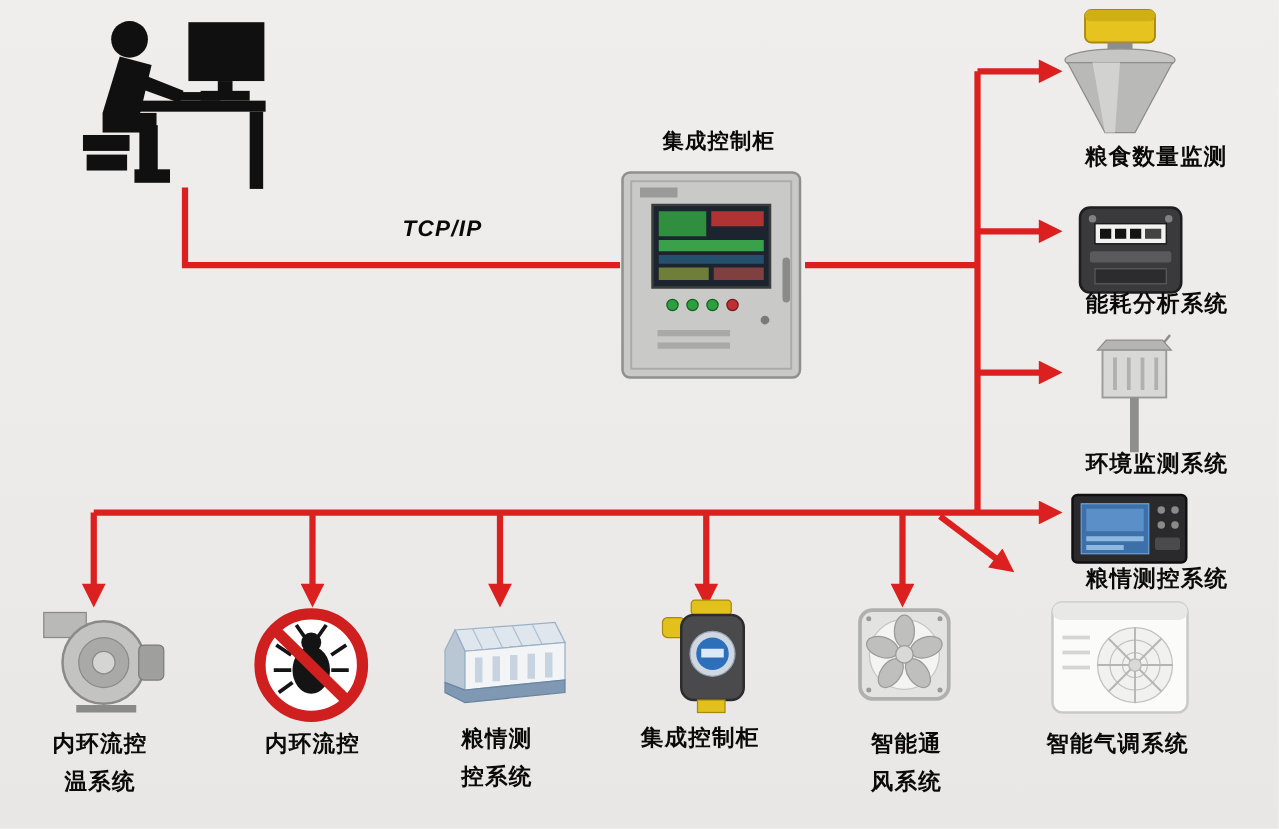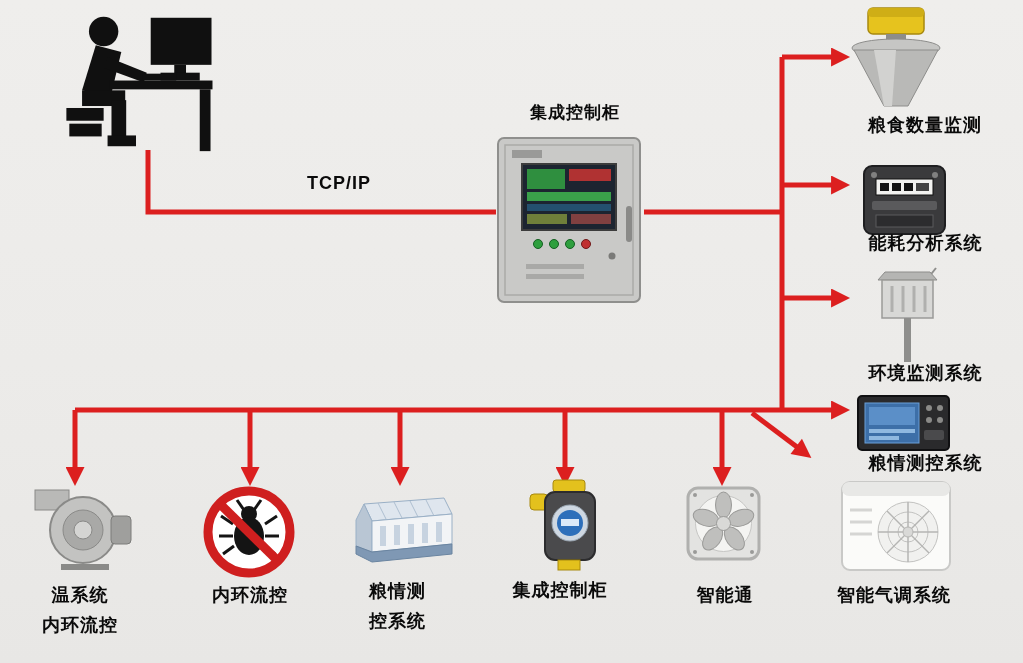--- a/index.html
+++ b/index.html
@@ -60,21 +60,21 @@
         <rect x="150" y="85" width="11" height="63"></rect>
         <rect x="30" y="86" width="44" height="16"></rect>
         <rect x="60" y="96" width="15" height="40"></rect>
         <rect x="56" y="132" width="29" height="11"></rect>
         <rect x="14" y="104" width="38" height="13"></rect>
         <rect x="17" y="120" width="33" height="13"></rect>
       </g>
     </svg>
   </div>
 
-  <div class="label" style="left:284px;top:168px;width:110px;">TCP/IP</div>
+  <div class="label" style="left:299px;top:168px;width:110px;font-style:italic;">TCP/IP</div>
 
   <div class="label hub-title" style="left:495px;top:98px;width:160px;">集成控制柜</div>
   <div class="abs" style="left:494px;top:136px;width:150px;height:170px;">
     <svg width="150" height="170" viewBox="0 0 150 170">
       <rect x="4" y="2" width="142" height="164" rx="6" fill="#c9c9c7" stroke="#8f8f8d" stroke-width="2"></rect>
       <rect x="11" y="9" width="128" height="150" fill="none" stroke="#aaaaa8" stroke-width="1.5"></rect>
       <rect x="18" y="14" width="30" height="8" fill="#9a9a98"></rect>
       <rect x="28" y="28" width="94" height="66" fill="#1c2430" stroke="#3c3c3c" stroke-width="2"></rect>
       <rect x="33" y="33" width="38" height="20" fill="#2f8f3f"></rect>
       <rect x="75" y="33" width="42" height="12" fill="#b03232"></rect>
@@ -126,21 +126,21 @@
       <line x1="58" y1="12" x2="66" y2="2" stroke="#8d8d8b" stroke-width="2"></line>
       <polygon points="8,14 67,14 60,6 15,6" fill="#b5b5b3" stroke="#8d8d8b"></polygon>
       <rect x="12" y="14" width="51" height="38" fill="#d8d8d6" stroke="#9a9a98" stroke-width="1.5"></rect>
       <line x1="22" y1="20" x2="22" y2="46" stroke="#b0b0ae" stroke-width="3"></line>
       <line x1="33" y1="20" x2="33" y2="46" stroke="#b0b0ae" stroke-width="3"></line>
       <line x1="44" y1="20" x2="44" y2="46" stroke="#b0b0ae" stroke-width="3"></line>
       <line x1="55" y1="20" x2="55" y2="46" stroke="#b0b0ae" stroke-width="3"></line>
       <rect x="34" y="52" width="7" height="44" fill="#8e8e8c"></rect>
     </svg>
   </div>
-  <div class="label" style="left:833px;top:358px;width:185px;">环境监测系统</div>
+  <div class="label" style="left:833px;top:358px;width:185px;font-family:Liberation Mono, monospace;">环境监测系统</div>
 
   <div class="abs" style="left:856px;top:392px;width:95px;height:62px;">
     <svg width="95" height="62" viewBox="0 0 95 62">
       <rect x="2" y="4" width="91" height="54" rx="4" fill="#2a2a2c" stroke="#101012" stroke-width="2"></rect>
       <rect x="9" y="11" width="54" height="40" fill="#3d6fa8" stroke="#6b9fd8"></rect>
       <rect x="13" y="15" width="46" height="18" fill="#5b8fc8"></rect>
       <rect x="13" y="37" width="46" height="4" fill="#8fb8e0"></rect>
       <rect x="13" y="44" width="30" height="4" fill="#8fb8e0"></rect>
       <circle cx="73" cy="16" r="3" fill="#8a8a88"></circle>
       <circle cx="84" cy="16" r="3" fill="#8a8a88"></circle>
@@ -155,22 +155,22 @@
     <svg width="100" height="88" viewBox="0 0 100 88">
       <rect x="2" y="6" width="34" height="20" fill="#b9b9b7" stroke="#8a8a88"></rect>
       <circle cx="50" cy="46" r="33" fill="#c3c3c1" stroke="#8a8a88" stroke-width="2"></circle>
       <circle cx="50" cy="46" r="20" fill="#a9a9a7" stroke="#8a8a88"></circle>
       <circle cx="50" cy="46" r="9" fill="#d5d5d3" stroke="#8a8a88"></circle>
       <rect x="78" y="32" width="20" height="28" rx="4" fill="#9f9f9d" stroke="#7c7c7a"></rect>
       <rect x="28" y="80" width="48" height="6" fill="#8a8a88"></rect>
     </svg>
   </div>
   <div class="label" style="left:5px;top:580px;width:150px;">
+    <span>内环流控</span>
     <span>温系统</span>
-    <span>内环流控</span>
   </div>
 
   <div class="abs" style="left:203px;top:486px;width:92px;height:92px;">
     <svg width="92" height="92" viewBox="0 0 92 92">
       <circle cx="46" cy="46" r="41" fill="#ffffff" stroke="#cf1f1f" stroke-width="9"></circle>
       <g stroke="#141414" stroke-width="3">
         <line x1="30" y1="38" x2="18" y2="30"></line>
         <line x1="30" y1="50" x2="16" y2="50"></line>
         <line x1="31" y1="60" x2="20" y2="68"></line>
         <line x1="62" y1="38" x2="74" y2="30"></line>
@@ -238,20 +238,21 @@
       </g>
       <circle cx="37.5" cy="37.5" r="7" fill="#d9d9d7" stroke="#9a9a98"></circle>
       <circle cx="9" cy="9" r="2" fill="#9a9a98"></circle>
       <circle cx="66" cy="9" r="2" fill="#9a9a98"></circle>
       <circle cx="9" cy="66" r="2" fill="#9a9a98"></circle>
       <circle cx="66" cy="66" r="2" fill="#9a9a98"></circle>
     </svg>
   </div>
   <div class="label" style="left:665px;top:580px;width:120px;">
     <span>智能通</span>
+    <span>风系统</span>
   </div>
 
   <div class="abs" style="left:840px;top:480px;width:112px;height:92px;">
     <svg width="112" height="92" viewBox="0 0 112 92">
       <rect x="2" y="2" width="108" height="88" rx="8" fill="#fbfbf9" stroke="#c9c9c7" stroke-width="2"></rect>
       <rect x="2" y="2" width="108" height="14" rx="7" fill="#e8e8e6"></rect>
       <line x1="10" y1="30" x2="32" y2="30" stroke="#d5d5d3" stroke-width="3"></line>
       <line x1="10" y1="42" x2="32" y2="42" stroke="#d5d5d3" stroke-width="3"></line>
       <line x1="10" y1="54" x2="32" y2="54" stroke="#d5d5d3" stroke-width="3"></line>
       <circle cx="68" cy="52" r="30" fill="#f1f1ef" stroke="#c2c2c0"></circle>

